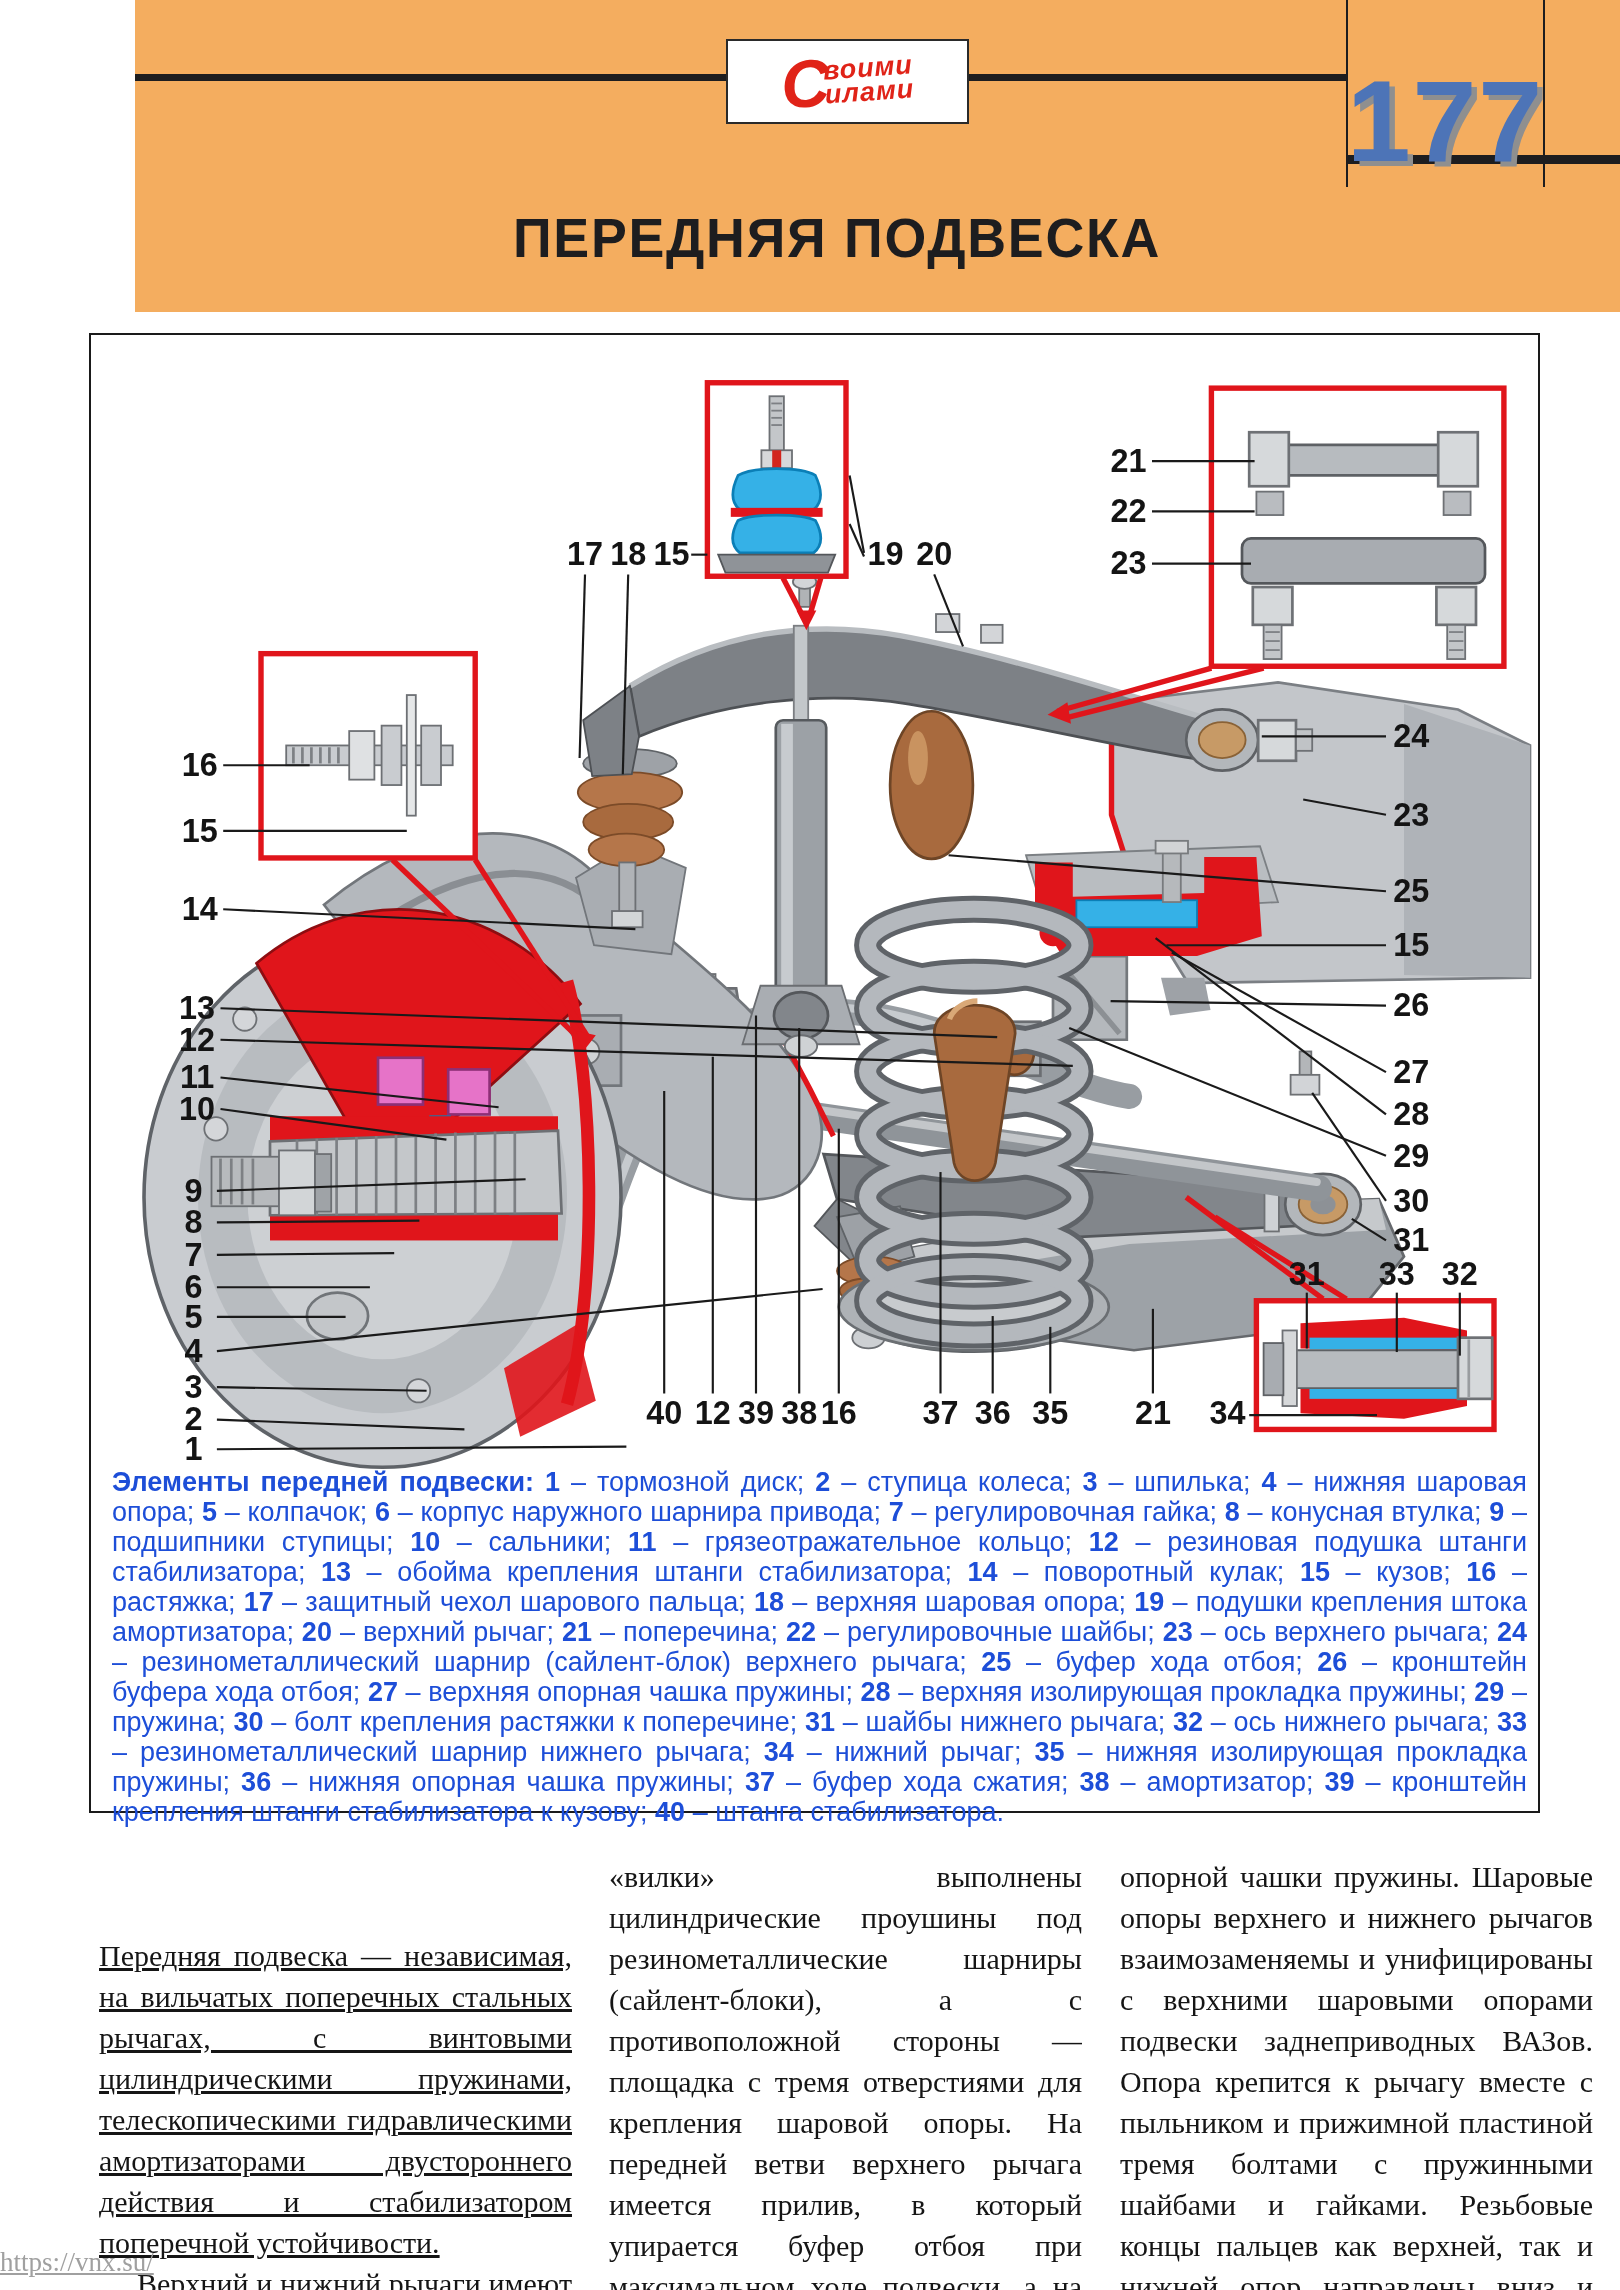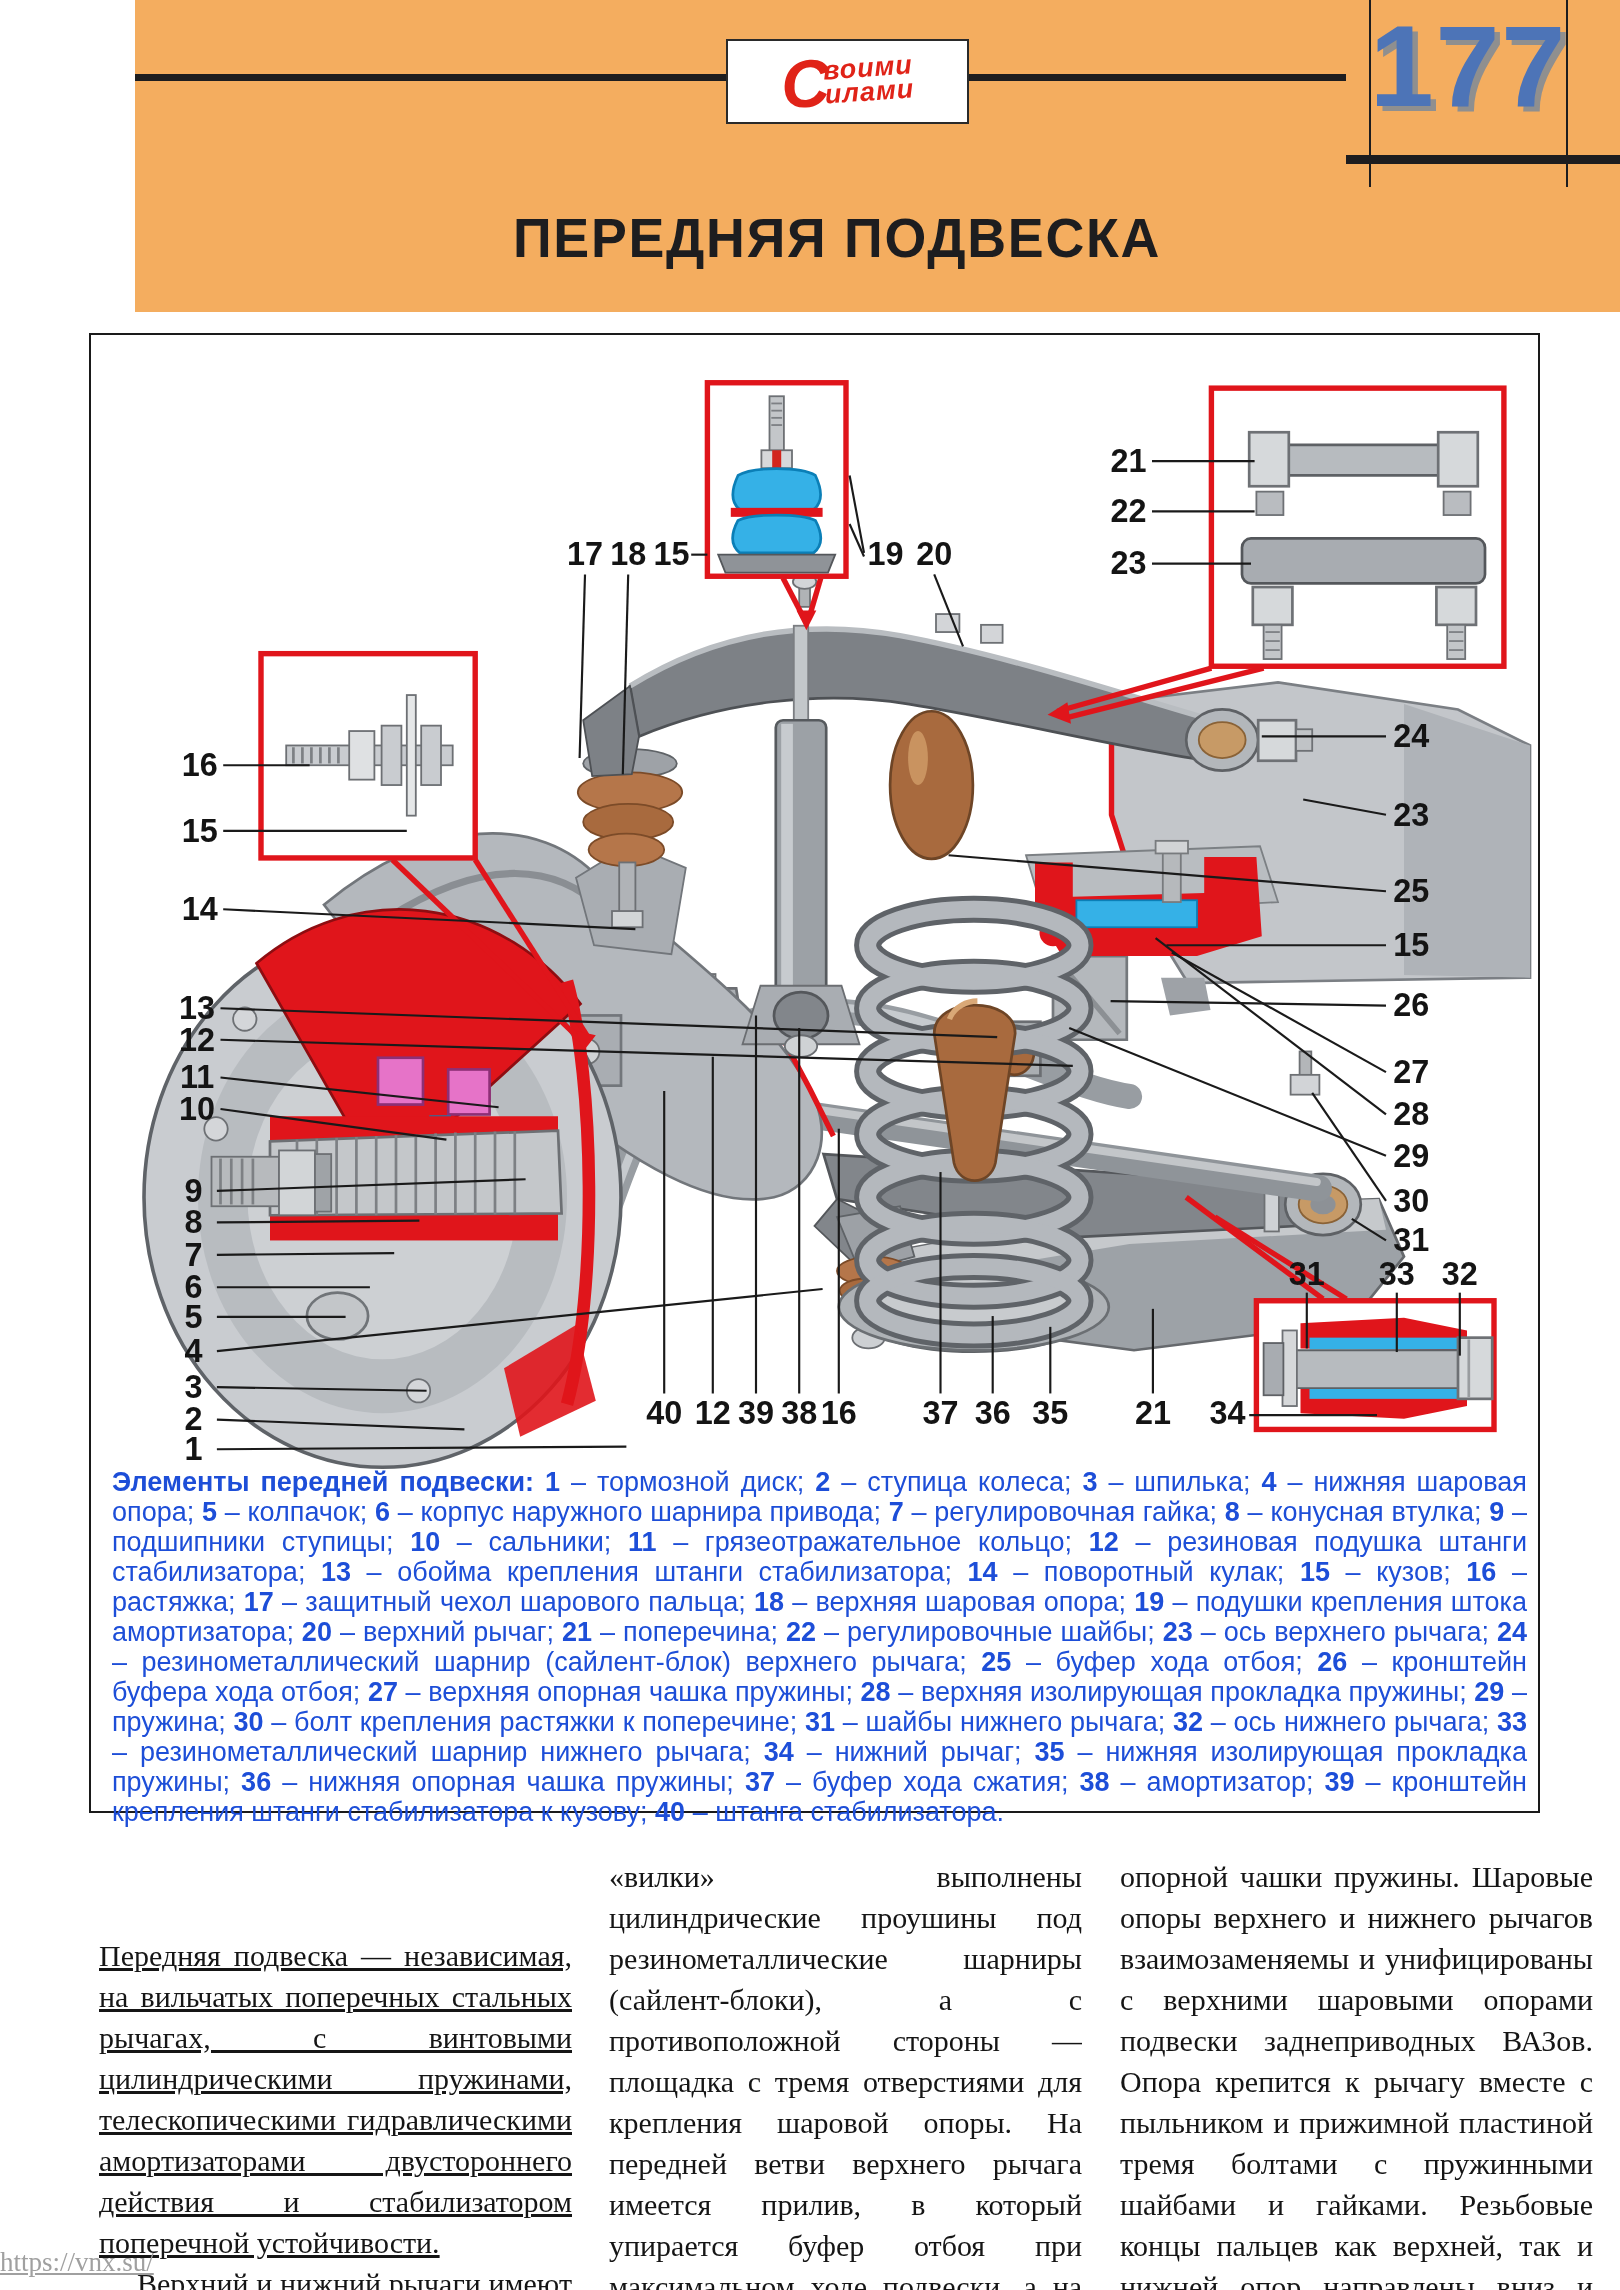--- a/index.html
+++ b/index.html
@@ -9,21 +9,21 @@
   .orange-band{position:absolute;left:135px;top:0;width:1485px;height:312px;background:#f4ad5f;}
   .head-rule{position:absolute;left:135px;top:74px;width:1211px;height:7.2px;background:#1d1d1f;}
   .logo-box{position:absolute;left:726px;top:39px;width:239px;height:81px;background:#ffffff;
             border:2.7px solid #2a2a2a;display:flex;align-items:center;justify-content:center;z-index:3;}
   .logo-inner{display:flex;align-items:center;transform:rotate(-4deg);color:#e02318;
               font-style:italic;font-weight:bold;line-height:0.9;}
   .logo-big{font-size:67px;margin-right:-5.4px;}
   .logo-words{display:flex;flex-direction:column;font-size:27px;letter-spacing:0.9px;}
   .pagenum-box{position:absolute;left:1346px;top:0;width:195px;height:187px;
                border-left:2.7px solid #1d1d1f;border-right:2.7px solid #1d1d1f;
-               display:flex;align-items:flex-start;justify-content:center;z-index:2;margin-left:23px;}
+               display:flex;align-items:flex-end;justify-content:center;z-index:2;}
   .pagenum{font-size:115px;font-weight:bold;color:#4d74b7;text-shadow:5.4px 4.5px 0 #8f8f8f;letter-spacing:1.8px;}
   .pagenum-bar{position:absolute;left:1346px;top:155px;width:275px;height:9px;background:#1d1d1f;}
   .page-title{position:absolute;left:135px;top:205px;width:1404px;text-align:center;
               font-size:56px;font-weight:bold;color:#1d1d1f;letter-spacing:1.8px;transform:scaleX(.96);}
   
   .fig-frame{position:absolute;left:89px;top:333px;width:1447px;height:1476px;
              border:2.7px solid #1a1a1a;background:#ffffff;}
   svg.art{position:absolute;left:0;top:0;width:1620px;height:2291px;pointer-events:none;}
   #fig-labels text{font-family:"Liberation Sans",sans-serif;font-weight:bold;font-size:36px;
                    fill:#141414;text-anchor:middle;}

